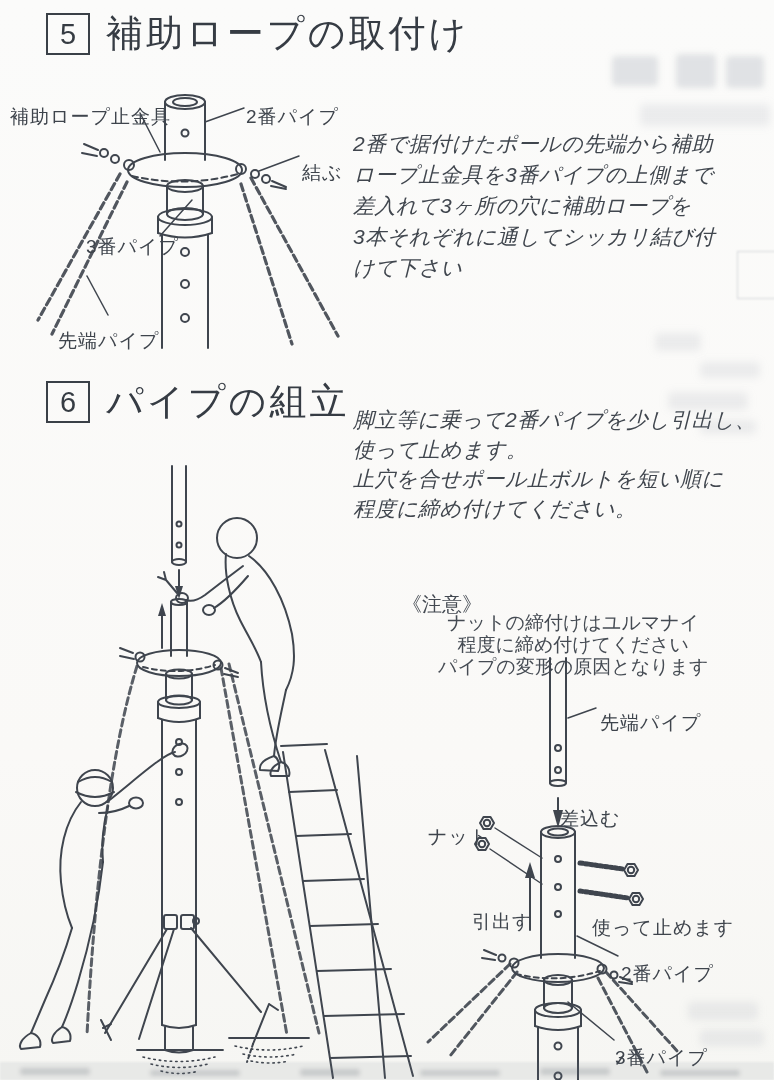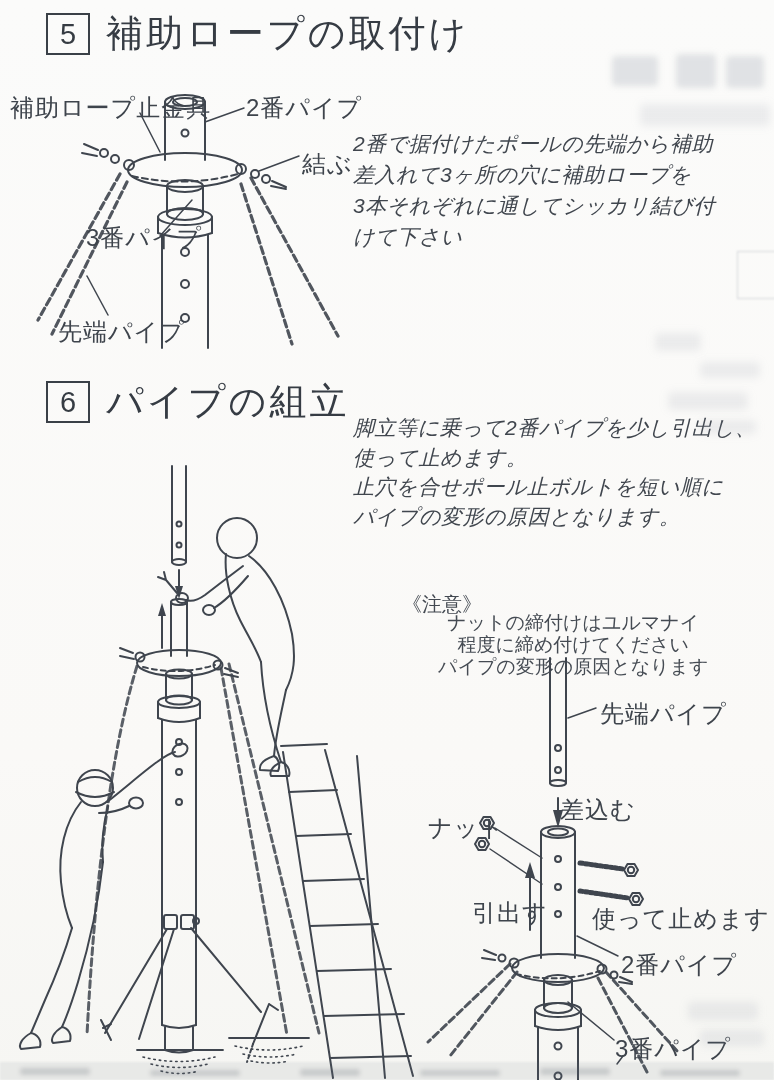--- a/index.html
+++ b/index.html
@@ -16,21 +16,21 @@
     font-size:29px;color:#363c43;background:transparent;
   }
   .sec-title{font-size:37px;letter-spacing:3px;color:#363c44;white-space:nowrap;}
   .para{position:absolute;font-size:21px;color:#40464e;letter-spacing:0.5px;font-style:italic;}
   .para .ln{white-space:nowrap;}
   .p5 .ln{line-height:31px;}
   .p6 .ln{line-height:29.5px;}
   .caution-title{position:absolute;font-size:20px;color:#434951;white-space:nowrap;}
   .caution{position:absolute;font-size:19px;color:#454b53;}
   .caution .ln{line-height:22px;white-space:nowrap;}
-  .lbl{position:absolute;font-size:24px;color:#3e444c;letter-spacing:1px;white-space:nowrap;}
+  .lbl{position:absolute;font-size:19px;color:#3e444c;letter-spacing:1px;white-space:nowrap;margin-top:12px;}
   svg.fig{position:absolute;overflow:visible;}
   .ghost{position:absolute;pointer-events:none;}
   .g-blob{background:rgba(122,131,144,0.20);filter:blur(3px);border-radius:4px;}
   .g-soft{background:rgba(133,141,152,0.13);filter:blur(4px);border-radius:4px;}
   .g-box{border:1.5px solid rgba(150,156,166,0.38);filter:blur(1px);}
   .g-smudge{background:rgba(88,94,106,0.22);filter:blur(2px);border-radius:3px;}
   .g-band{background:rgba(110,116,128,0.10);filter:blur(1px);}
 </style>
 </head>
 <body>
@@ -39,20 +39,21 @@
 
   <div class="sec-header" style="left:46px;top:9px;">
     <div class="numbox">
       <span>5</span>
     </div>
     <div class="sec-title">補助ロープの取付け</div>
   </div>
 
   <div class="para p5" style="left:353px;top:128px;">
     <div class="ln">2番で据付けたポールの先端から補助</div>
+    <div class="ln">ロープ止金具を3番パイプの上側まで</div>
     <div class="ln">差入れて3ヶ所の穴に補助ロープを</div>
     <div class="ln">3本それぞれに通してシッカリ結び付</div>
     <div class="ln">けて下さい</div>
   </div>
 
   <svg class="fig" style="left:8px;top:86px;" width="342" height="262" viewBox="0 0 342 262">
     <g stroke="#3f454e" stroke-width="2" fill="none" stroke-linecap="round" stroke-linejoin="round">
 
       <g>
         <ellipse cx="177" cy="16" rx="20" ry="7"></ellipse>
@@ -110,25 +111,25 @@
   <div class="lbl" style="left:86px;top:222px;">3番パイプ</div>
   <div class="lbl" style="left:58px;top:316px;">先端パイプ</div>
 
   <div class="sec-header" style="left:46px;top:377px;">
     <div class="numbox">
       <span>6</span>
     </div>
     <div class="sec-title">パイプの組立</div>
   </div>
 
-  <div class="para p6" style="left:353px;top:405px;margin-top:8px;">
+  <div class="para p6" style="left:353px;top:405px;">
     <div class="ln">脚立等に乗って2番パイプを少し引出し、</div>
     <div class="ln">使って止めます。</div>
     <div class="ln">止穴を合せポール止ボルトを短い順に</div>
-    <div class="ln">パイプの変形の原因となります。</div>
+    <div class="ln">程度に締め付けてください。</div>
   </div>
 
   <div class="caution-title" style="left:402px;top:591px;">《注意》</div>
   <div class="caution" style="left:438px;top:612px;text-align:center;">
     <div class="ln">ナットの締付けはユルマナイ</div>
     <div class="ln">程度に締め付けてください</div>
     <div class="ln">パイプの変形の原因となります</div>
   </div>
 
   <svg class="fig" style="left:15px;top:450px;" width="420" height="630" viewBox="0 0 420 630">

